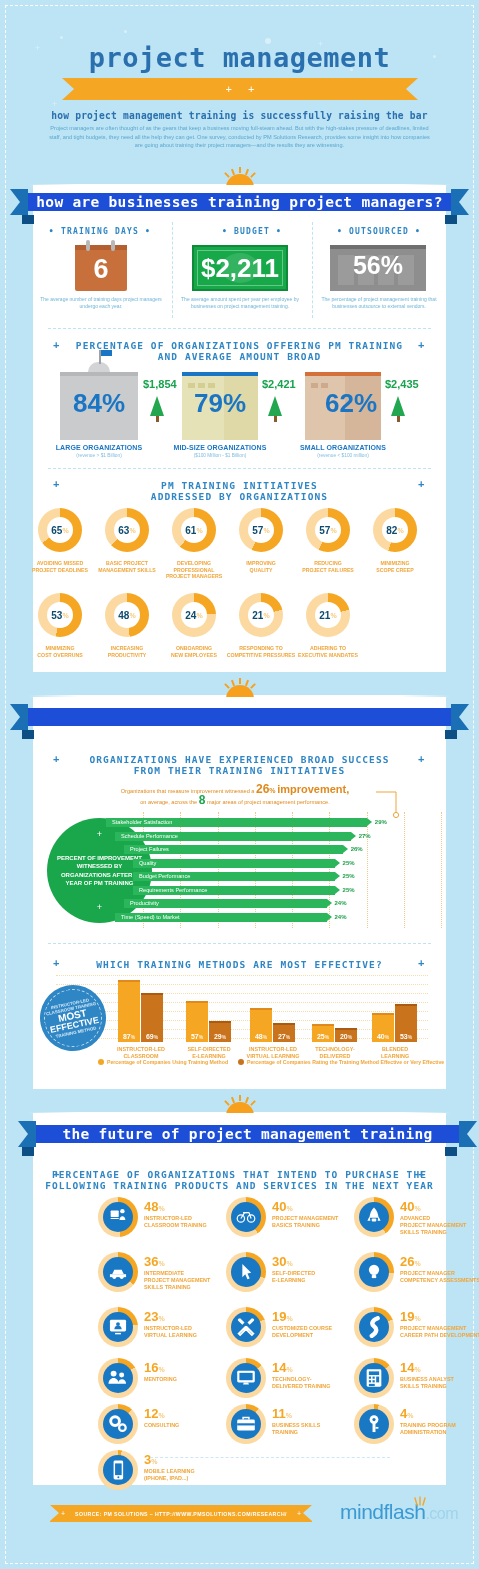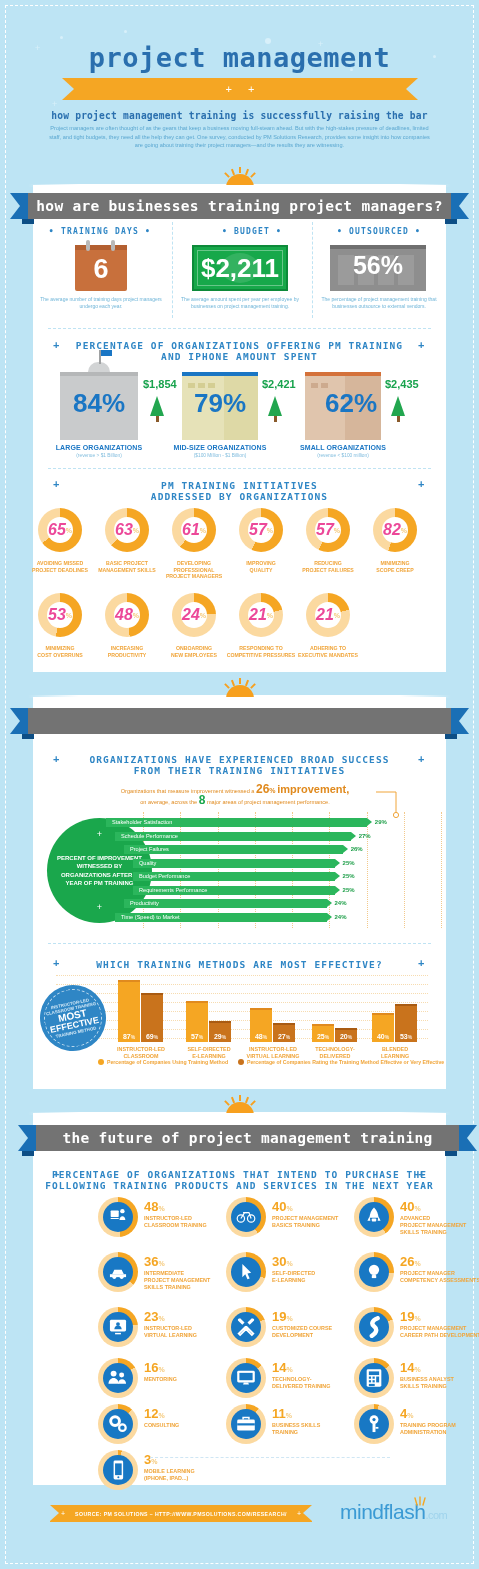--- a/index.html
+++ b/index.html
@@ -14,21 +14,21 @@
     border:1px dashed #ffffff; 
   }
   .stars{position:absolute;inset:0;pointer-events:none;}
   .star{position:absolute;color:#d8f0fa;font-size:9px;line-height:9px;}
   .dot{position:absolute;background:#d8f0fa;border-radius:50%;}
 
   
   .card{ position:absolute; background:#ffffff; }
 
   
-  .ribbon{ position:absolute; height:26px; background:#737373; display:flex;
+  .ribbon{ position:absolute; height:18px; background:#1d4ed8; display:flex;
            align-items:center; justify-content:center; }
   .ribbon .rtext{
      color:#ffffff; font-weight:bold; font-size:14.5px; letter-spacing:.3px;
      font-family:"DejaVu Sans Mono", monospace;
   }
   .tail{position:absolute;width:18px;height:26px;background:#1a6fb5;}
   .tail:before{content:"";position:absolute;left:0;top:0;width:0;height:0;
      border-top:13px solid transparent;border-bottom:13px solid transparent;
      border-left:10px solid #bde4f4;}
   .tail.left{left:-18px;}
@@ -107,21 +107,21 @@
   .org-sub{position:absolute;width:100%;text-align:center;color:#7fbcdd;font-size:4.8px;}
   .money{position:absolute;color:#18a34d;font-weight:bold;font-size:11px;}
   .tree{position:absolute;width:0;height:0;border-left:7px solid transparent;
      border-right:7px solid transparent;border-bottom:20px solid #22a64f;}
   .trunk{position:absolute;width:3px;height:6px;background:#8a5a2b;}
 
   
   .donut{position:absolute;width:44px;height:44px;border-radius:50%;}
   .donut .hole{position:absolute;left:9px;top:9px;width:26px;height:26px;
      border-radius:50%;background:#fff;display:flex;align-items:center;justify-content:center;}
-  .donut .pv{color:#ec4899;font-weight:bold;font-size:16px;font-style:italic;}
+  .donut .pv{color:#0c4a6e;font-weight:bold;font-size:10px;}
   .donut .pp{color:#f5c97a;font-weight:bold;font-size:7px;}
   .dlabel{position:absolute;text-align:center;color:#f0a53a;font-size:5.2px;
      line-height:6.6px;font-weight:bold;width:74px;}
 
   
   .gcircle{position:absolute;border-radius:50%;background:#1aa74c;}
   .gcircle .t{position:absolute;left:10px;right:10px;top:50%;transform:translateY(-50%);
      text-align:center;color:#fff;font-weight:bold;font-size:6px;line-height:8.6px;}
   .gbar{position:absolute;height:9px;background:#2bb65c;}
   .gbar:after{content:"";position:absolute;right:-5px;top:0;width:0;height:0;
@@ -160,21 +160,21 @@
   .fval{position:absolute;color:#f5a623;font-weight:bold;font-size:13px;}
   .fpct{color:#f5c97a;font-weight:bold;font-size:7px;}
   .ftxt{position:absolute;color:#f0a53a;font-size:5.4px;line-height:6.8px;font-weight:bold;width:95px;}
 
   
   .src{position:absolute;height:17px;background:#f5a623;display:flex;
      align-items:center;justify-content:center;gap:10px;}
   .src .st{color:#fff;font-weight:bold;font-size:5.2px;letter-spacing:.4px;}
   .src .sp{color:#fff;font-size:7px;}
   .mf{position:absolute;color:#3b9ad4;font-size:21px;letter-spacing:-.5px;}
-  .mf .dc{color:#9fd3ec;font-size:11px;}
+  .mf .dc{color:#9fd3ec;font-size:16px;}
   svg{display:block;}
 </style>
 </head>
 <body>
 
 <div class="page-frame"></div>
 
 <div class="stars">
   <div class="star" style="left:110px;top:52px;">+</div>
   <div class="star" style="left:255px;top:58px;">+</div>
@@ -251,21 +251,21 @@
   <div class="win" style="left:68px;top:10px;width:16px;height:30px;"></div>
   <div class="bignum" style="top:6px;font-size:25px;">56%</div>
 </div>
 <div class="stat-cap" style="left:316px;top:296px;width:126px;">The percentage of project management training that businesses outsource to external vendors.</div>
 
 <div style="position:absolute;left:48px;top:328px;width:383px;border-top:1px dashed #bfe3f3;"></div>
 
 <span class="plus" style="left:53px;top:339px;">+</span>
 <span class="plus" style="left:418px;top:339px;">+</span>
 <div class="sec-head" style="top:340px;">PERCENTAGE OF ORGANIZATIONS OFFERING PM TRAINING</div>
-<div class="sec-head" style="top:351px;">AND IPHONE AMOUNT SPENT</div>
+<div class="sec-head" style="top:351px;">AND AVERAGE AMOUNT BROAD</div>
 
 <div class="bld" style="left:60px;top:372px;width:78px;height:68px;background:#c9cbcc;">
   <div class="roof" style="background:#b5b7b8;"></div>
   <div style="position:absolute;left:50%;top:-10px;transform:translateX(-50%);width:22px;height:10px;background:#d2d4d5;border-radius:11px 11px 0 0;"></div>
   <div style="position:absolute;left:50%;top:-22px;width:1.5px;height:14px;background:#9fa1a2;"></div>
   <div style="position:absolute;left:calc(50% + 1.5px);top:-22px;width:11px;height:6px;background:#1a76c4;"></div>
 </div>
 <div class="bnum" style="left:60px;top:388px;width:78px;">84%</div>
 <div class="money" style="left:143px;top:378px;">$1,854</div>
 <div class="tree" style="left:150px;top:396px;"></div>

